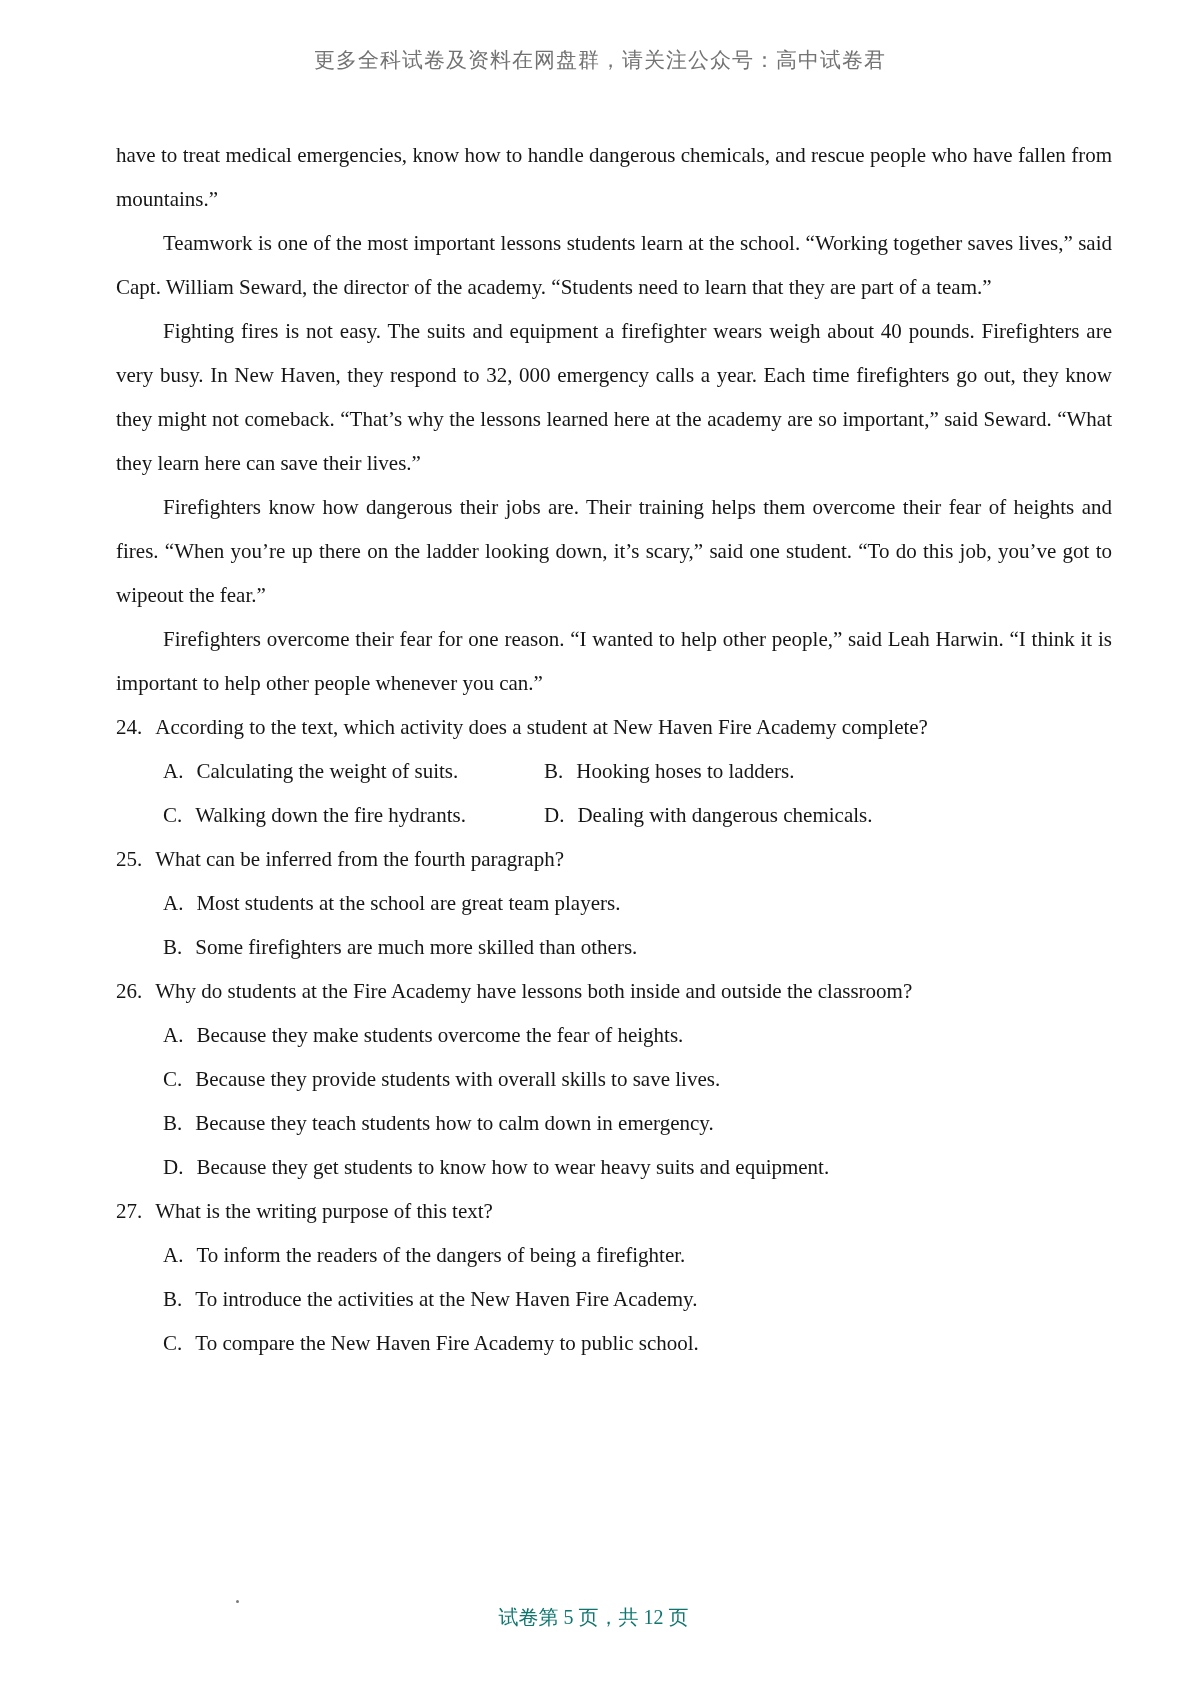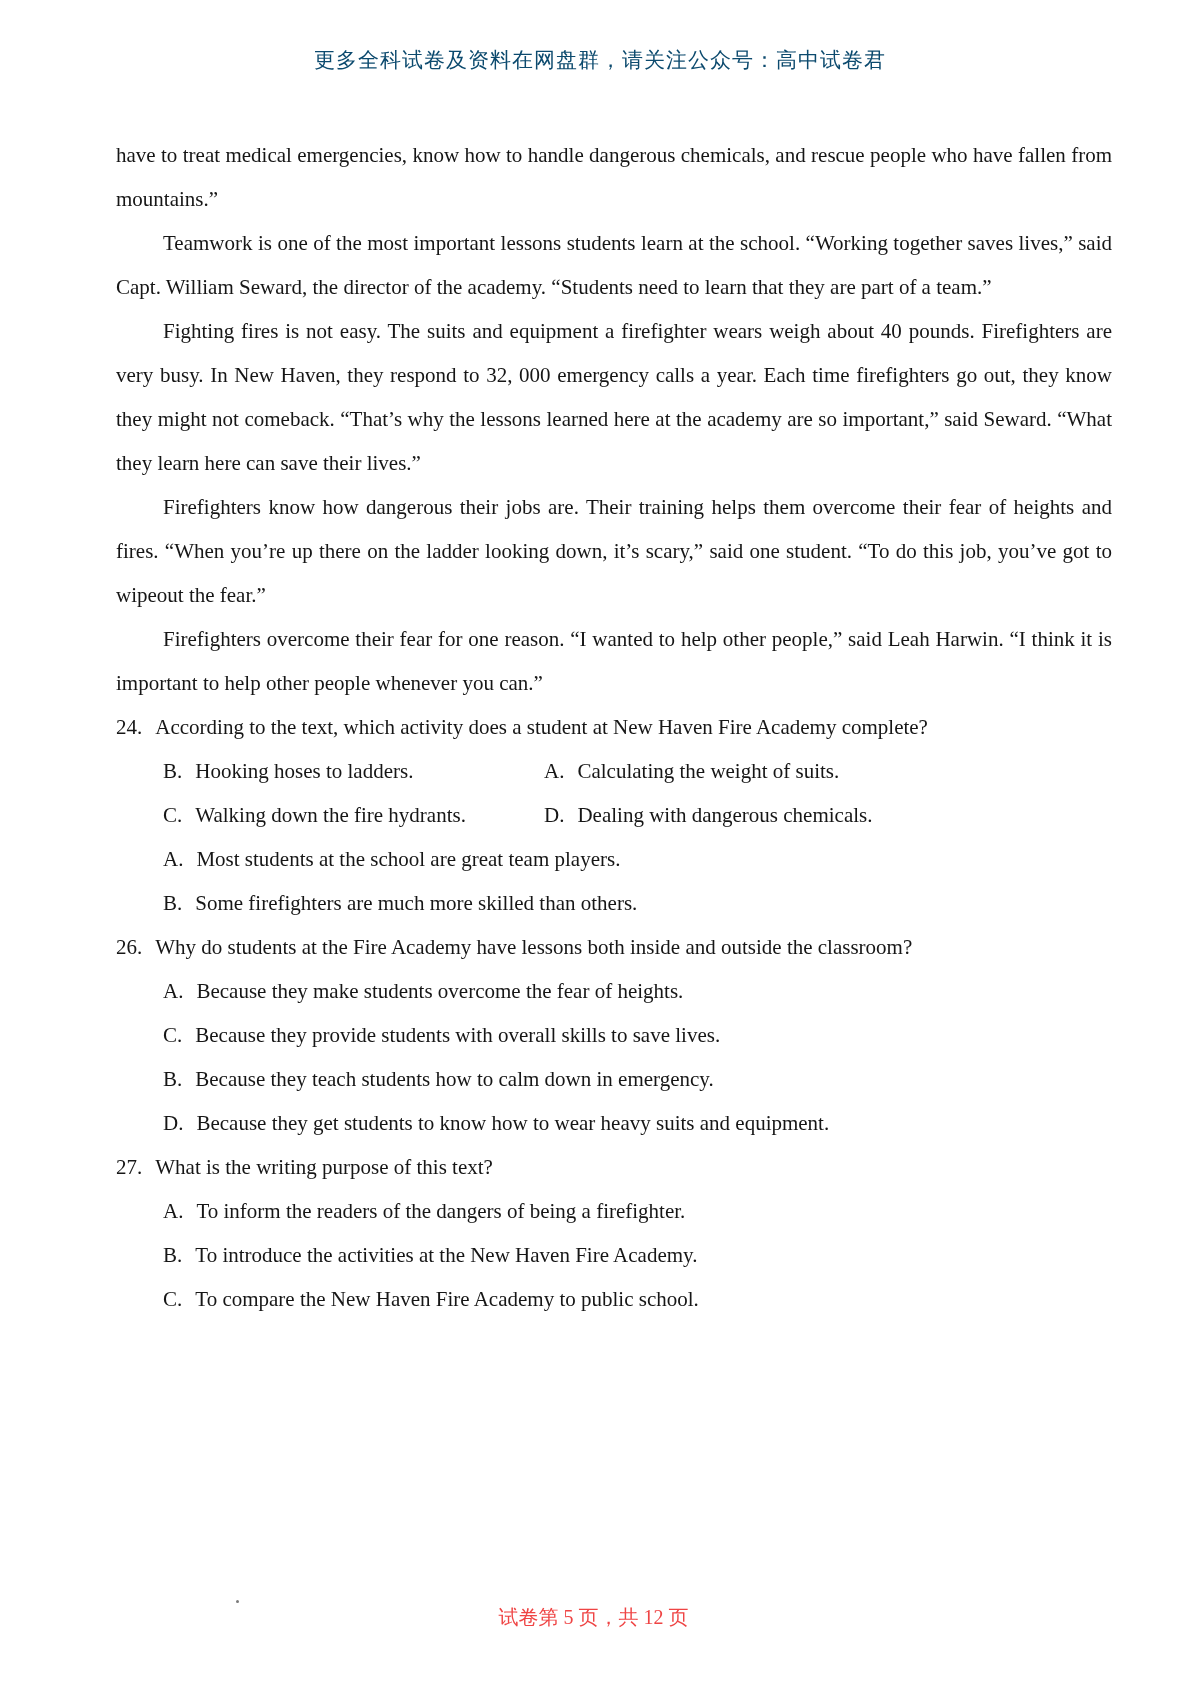--- a/index.html
+++ b/index.html
@@ -12,21 +12,21 @@
     color: #161616;
     overflow: hidden;
   }
   .header-notice {
     position: absolute;
     top: 46px;
     left: 0;
     right: 0;
     text-align: center;
     font-size: 21px;
-    color: #0c4a6e;
+    color: #737373;
     letter-spacing: 1px;
   }
   .content {
     position: absolute;
     top: 133px;
     left: 116px;
     width: 996px;
     font-size: 21px;
     line-height: 44px;
   }
@@ -42,21 +42,21 @@
     grid-template-columns: 381px auto;
     padding-left: 47px;
   }
   .footer-pageinfo {
     position: absolute;
     top: 1604px;
     left: 0;
     right: 13px;
     text-align: center;
     font-size: 20px;
-    color: #ef4444;
+    color: #0f766e;
   }
   .stray-dot {
     position: absolute;
     left: 236px;
     top: 1600px;
     width: 3px;
     height: 3px;
     background: #7a7a7a;
     border-radius: 50%;
   }
@@ -72,27 +72,28 @@
         <p class="para">have to treat medical emergencies, know how to handle dangerous chemicals, and rescue people who have fallen from mountains.”</p>
         <p class="para indent">Teamwork is one of the most important lessons students learn at the school. “Working together saves lives,” said Capt. William Seward, the director of the academy. “Students need to learn that they are part of a team.”</p>
         <p class="para indent">Fighting fires is not easy. The suits and equipment a firefighter wears weigh about 40 pounds. Firefighters are very busy. In New Haven, they respond to 32, 000 emergency calls a year. Each time firefighters go out, they know they might not comeback. “That’s why the lessons learned here at the academy are so important,” said Seward. “What they learn here can save their lives.”</p>
         <p class="para indent">Firefighters know how dangerous their jobs are. Their training helps them overcome their fear of heights and fires. “When you’re up there on the ladder looking down, it’s scary,” said one student. “To do this job, you’ve got to wipeout the fear.”</p>
         <p class="para indent">Firefighters overcome their fear for one reason. “I wanted to help other people,” said Leah Harwin. “I think it is important to help other people whenever you can.”</p>
       </div>
     <div id="questions">
         <div class="question">
           <div class="q-line"><span class="q-num">24.</span><span class="q-text">According to the text, which activity does a student at New Haven Fire Academy complete?</span></div>
           <div class="options-grid">
+            <div class="option"><span class="opt-label">A.</span><span class="opt-text">Calculating the weight of suits.</span></div>
             <div class="option"><span class="opt-label">B.</span><span class="opt-text">Hooking hoses to ladders.</span></div>
-            <div class="option"><span class="opt-label">A.</span><span class="opt-text">Calculating the weight of suits.</span></div>
             <div class="option"><span class="opt-label">C.</span><span class="opt-text">Walking down the fire hydrants.</span></div>
             <div class="option"><span class="opt-label">D.</span><span class="opt-text">Dealing with dangerous chemicals.</span></div>
           </div>
         </div>
         <div class="question">
+          <div class="q-line"><span class="q-num">25.</span><span class="q-text">What can be inferred from the fourth paragraph?</span></div>
           <div class="options-list">
             <div class="option"><span class="opt-label">A.</span><span class="opt-text">Most students at the school are great team players.</span></div>
             <div class="option"><span class="opt-label">B.</span><span class="opt-text">Some firefighters are much more skilled than others.</span></div>
           </div>
         </div>
         <div class="question">
           <div class="q-line"><span class="q-num">26.</span><span class="q-text">Why do students at the Fire Academy have lessons both inside and outside the classroom?</span></div>
           <div class="options-list">
             <div class="option"><span class="opt-label">A.</span><span class="opt-text">Because they make students overcome the fear of heights.</span></div>
             <div class="option"><span class="opt-label">C.</span><span class="opt-text">Because they provide students with overall skills to save lives.</span></div>

